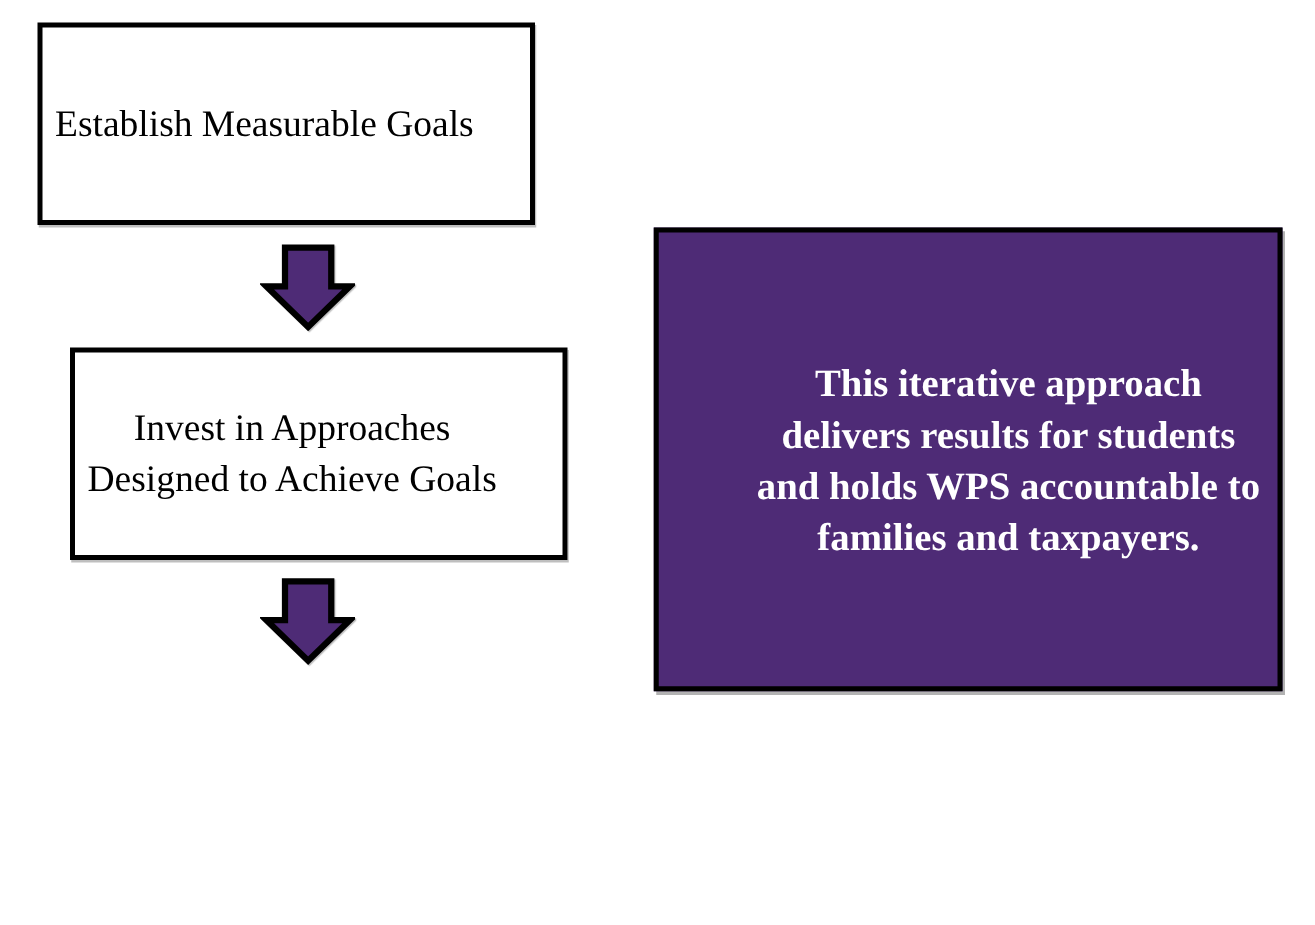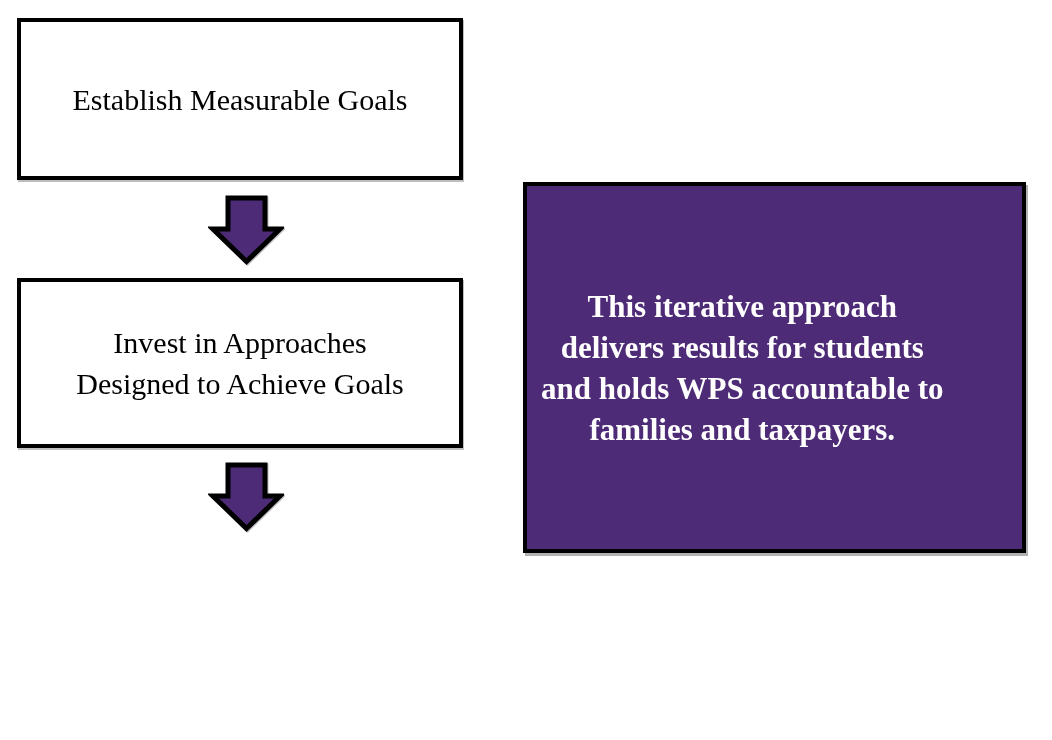--- a/index.html
+++ b/index.html
@@ -10,32 +10,31 @@
   }
   .canvas {
     position: relative;
     width: 1052px;
     height: 740px;
     background: var(--page-background, #ffffff);
     overflow: hidden;
   }
   .flow-box {
     position: absolute;
-    left: 17px;
-    width: 446px;
+    left: 30px;
+    width: 398px;
     box-sizing: border-box;
     background: var(--box-background, #ffffff);
     border: 4px solid var(--border-black, #000000);
     box-shadow: 1px 2px 0 rgba(0,0,0,0.25);
     display: flex;
     align-items: center;
-    justify-content: center;
   }
   .flow-box.step-1 { top: 18px;  height: 162px; }
-  .flow-box.step-2 { top: 278px; height: 170px; }
+  .flow-box.step-2 { top: 278px; height: 170px; margin-left: 26px; }
   .flow-box.step-3 { top: 548px; height: 169px; }
   .step-text {
     white-space: pre-line;
     text-align: center;
     font-size: 30px;
     line-height: 41px;
     color: var(--step-text, #000000);
     padding: 0 10px;
   }
   .arrow {
@@ -52,21 +51,22 @@
     left: 523px;
     top: 182px;
     width: 503px;
     height: 371px;
     box-sizing: border-box;
     background: var(--accent-purple, #4E2B76);
     border: 4px solid var(--border-black, #000000);
     box-shadow: 2px 3px 0 rgba(0,0,0,0.3);
     display: flex;
     align-items: center;
-    justify-content: flex-start;
+    justify-content: flex-end;
+    padding-left: 44px;
   }
   .callout-text {
     white-space: pre-line;
     text-align: center;
     font-weight: bold;
     font-size: 31px;
     line-height: 41px;
     color: var(--callout-text, #ffffff);
     padding: 0 14px;
   }

